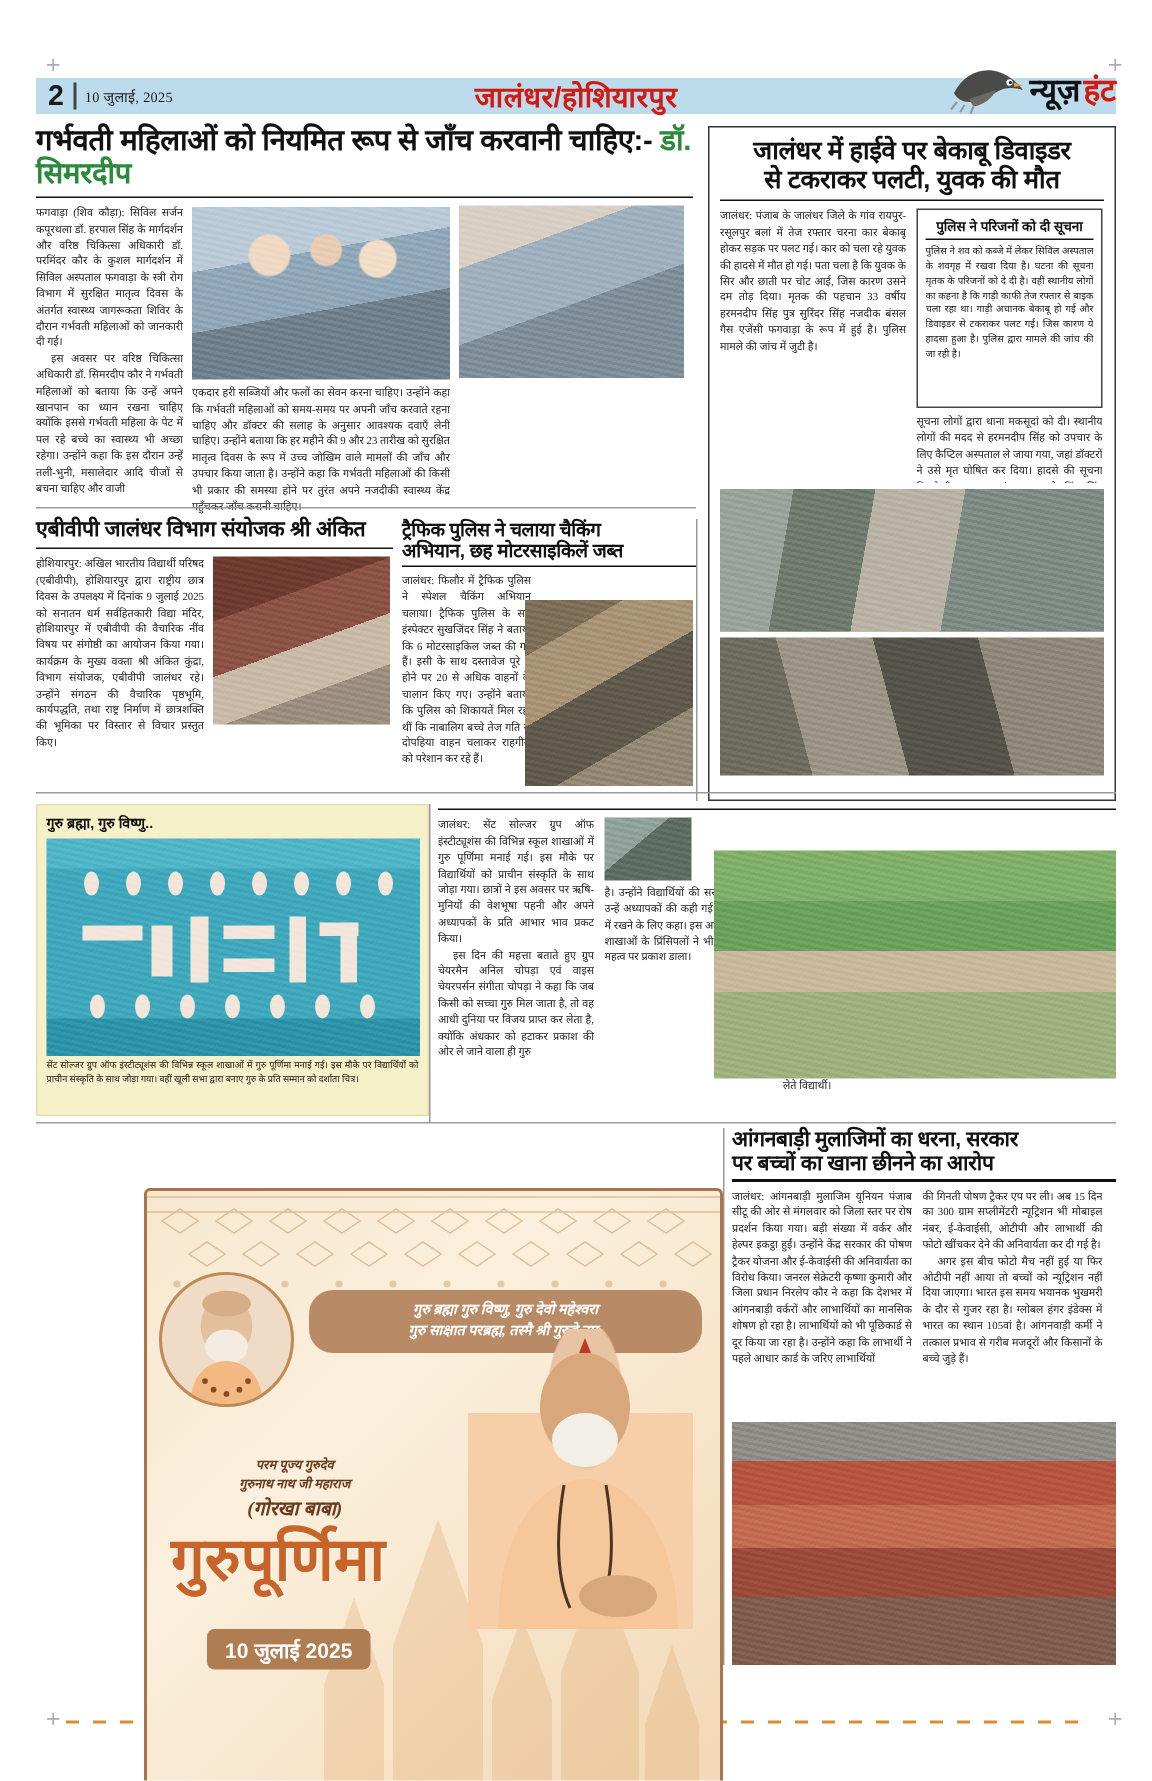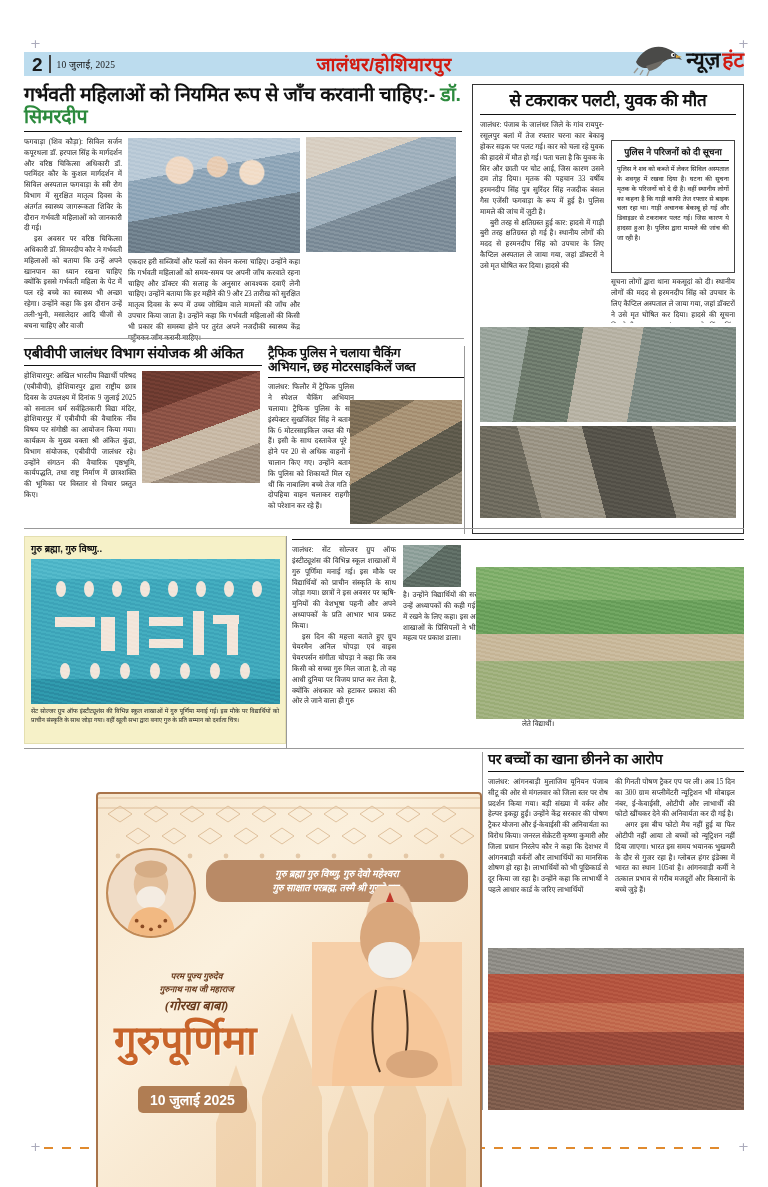--- a/index.html
+++ b/index.html
@@ -97,21 +97,21 @@
 
   
   .b-box { position: absolute; left: 472px; top: 84px; width: 272px; height: 450px;
     border: 1.2px solid #333; background: #fff; padding: 6px 7px; }
   .b-hl { font-size: 17px; text-align: center; }
   .b-rule { margin: 4px 0 0 0; }
   .b-cols { display: flex; gap: 7px; margin-top: 5px; }
   .b-c1 { width: 124px; }
   .b-c2 { width: 124px; }
   .b-inset {
-    border: 1.1px solid #444; padding: 4px 5px; margin-bottom: 4px; background: #fff; margin-top: 20px;
+    border: 1.1px solid #444; padding: 4px 5px; margin-bottom: 4px; background: #fff;
   }
   .b-inset-h {
     font-family: "Liberation Sans", sans-serif; font-weight: bold;
     font-size: 9px; color: #111; border-bottom: 1px solid #111;
     padding-bottom: 2px; margin-bottom: 3px; text-align: center;
   }
   .b-photo1 { width: 256px; height: 95px; margin-top: 4px;
     background:
       linear-gradient(100deg, #98a39a 0 18%, #6e7a6c 18% 38%, #b7b2a4 38% 60%, #7d8a83 60% 100%),
       #8a9188;
@@ -265,27 +265,27 @@
       </div>
       <div class="a-c3">
         <div class="photo" style="width:150px;height:115px;background:linear-gradient(160deg,#d8cfc2 0 25%,#9fb0bd 25% 55%,#7d8d99 55% 100%)">
             <span class="grain"></span>
           </div>
       </div>
     </div>
   </div>
 
   <div class="b-box">
+    <div class="hl b-hl">जालंधर में हाईवे पर बेकाबू डिवाइडर</div>
     <div class="hl b-hl">से टकराकर पलटी, युवक की मौत</div>
     <div class="rule b-rule"></div>
     <div class="b-cols">
       <div class="b-c1">
         <div class="body-col" style="height:175px">
             <div>जालंधर: पंजाब के जालंधर जिले के गांव रायपुर-रसूलपुर बलां में तेज रफ्तार चरना कार बेकाबू होकर सड़क पर पलट गई। कार को चला रहे युवक की हादसे में मौत हो गई। पता चला है कि युवक के सिर और छाती पर चोट आई, जिस कारण उसने दम तोड़ दिया। मृतक की पहचान 33 वर्षीय हरमनदीप सिंह पुत्र सुरिंदर सिंह नजदीक बंसल गैस एजेंसी फगवाड़ा के रूप में हुई है। पुलिस मामले की जांच में जुटी है।</div>
-            <div style="text-indent: 10px;">बुरी तरह से क्षतिग्रस्त हुई कार: हादसे में गाड़ी बुरी तरह क्षतिग्रस्त हो गई है। स्थानीय लोगों की मदद से हरमनदीप सिंह को उपचार के लिए कैप्टिल अस्पताल ले जाया गया, जहां डॉक्टरों ने उसे मृत घोषित कर दिया। हादसे की</div>
           </div>
       </div>
       <div class="b-c2">
         <div class="b-inset">
           <div class="b-inset-h">पुलिस ने परिजनों को दी सूचना</div>
           <div class="body-col" style="height:104px;font-size:6.5px">पुलिस ने शव को कब्जे में लेकर सिविल अस्पताल के शवगृह में रखवा दिया है। घटना की सूचना मृतक के परिजनों को दे दी है। वहीं स्थानीय लोगों का कहना है कि गाड़ी काफी तेज रफ्तार से बाइक चला रहा था। गाड़ी अचानक बेकाबू हो गई और डिवाइडर से टकराकर पलट गई। जिस कारण ये हादसा हुआ है। पुलिस द्वारा मामले की जांच की जा रही है।</div>
         </div>
         <div class="body-col" style="height:46px">सूचना लोगों द्वारा थाना मकसूदां को दी। स्थानीय लोगों की मदद से हरमनदीप सिंह को उपचार के लिए कैप्टिल अस्पताल ले जाया गया, जहां डॉक्टरों ने उसे मृत घोषित कर दिया। हादसे की सूचना मिलते ही थाना मकसूदां व एसएचओ रविंदर सिंह तुरंत पुलिस पार्टी सहित घटना स्थल पर पहुंचे और तुरंत जांच शुरू कर दी है।</div>
       </div>
     </div>
@@ -478,20 +478,21 @@
 
     <div class="g-title">गुरुपूर्णिमा</div>
     <div class="g-date">10 जुलाई 2025</div>
     <div class="g-credit">
       <div>गुरुदेव</div>
       <div>डॉ आर के गौतम</div>
     </div>
   </div>
 
   <div class="h-wrap">
+    <div class="hl h-hl">आंगनबाड़ी मुलाजिमों का धरना, सरकार</div>
     <div class="hl h-hl">पर बच्चों का खाना छीनने का आरोप</div>
     <div class="rule h-rule"></div>
     <div class="h-cols">
       <div class="h-c1">
         <div class="body-col" style="height:182px">जालंधर: आंगनबाड़ी मुलाजिम यूनियन पंजाब सीटू की ओर से मंगलवार को जिला स्तर पर रोष प्रदर्शन किया गया। बड़ी संख्या में वर्कर और हेल्पर इकट्ठा हुईं। उन्होंने केंद्र सरकार की पोषण ट्रैकर योजना और ई-केवाईसी की अनिवार्यता का विरोध किया। जनरल सेक्रेटरी कृष्णा कुमारी और जिला प्रधान निरलेप कौर ने कहा कि देशभर में आंगनबाड़ी वर्करों और लाभार्थियों का मानसिक शोषण हो रहा है। लाभार्थियों को भी पूछिकार्ड से दूर किया जा रहा है। उन्होंने कहा कि लाभार्थी ने पहले आधार कार्ड के जरिए लाभार्थियों</div>
       </div>
       <div class="h-c2">
         <div class="body-col" style="height:182px">
             <div>की गिनती पोषण ट्रैकर एप पर ली। अब 15 दिन का 300 ग्राम सप्लीमेंटरी न्यूट्रिशन भी मोबाइल नंबर, ई-केवाईसी, ओटीपी और लाभार्थी की फोटो खींचकर देने की अनिवार्यता कर दी गई है।</div>
             <div style="text-indent: 10px;">अगर इस बीच फोटो मैच नहीं हुई या फिर ओटीपी नहीं आया तो बच्चों को न्यूट्रिशन नहीं दिया जाएगा। भारत इस समय भयानक भुखमरी के दौर से गुजर रहा है। ग्लोबल हंगर इंडेक्स में भारत का स्थान 105वां है। आंगनवाड़ी कर्मी ने तत्काल प्रभाव से गरीब मजदूरों और किसानों के बच्चे जुड़े हैं।</div>

